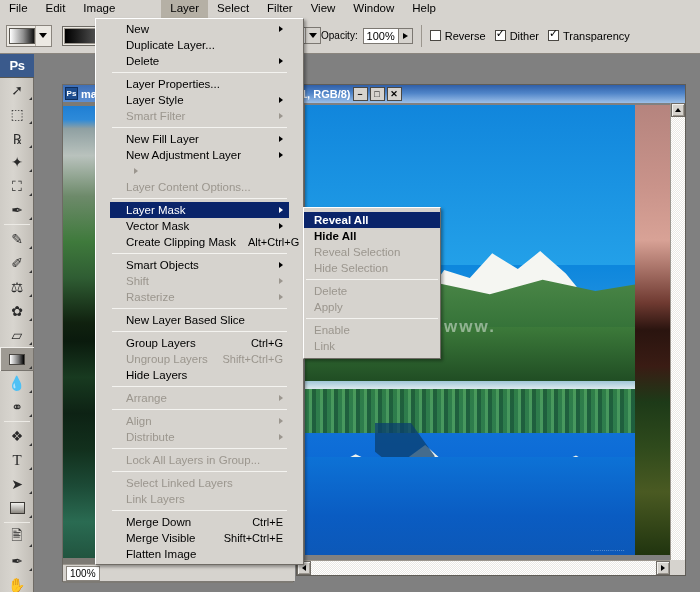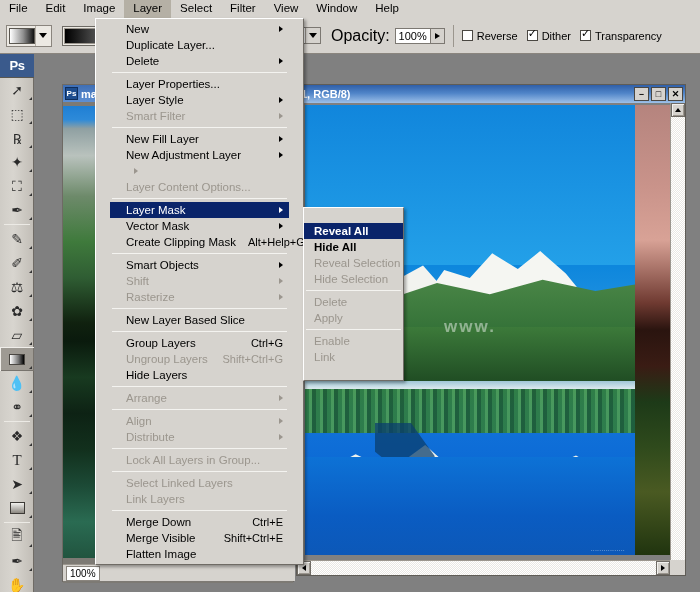--- a/index.html
+++ b/index.html
@@ -17,21 +17,21 @@
   #menubar {
     position: absolute; left: 0; top: 0; width: 700px; height: 18px;
     background: #d6d3ce;
     display: flex; align-items: center;
     border-bottom: 1px solid #d6d3ce;
   }
   .mb-item {
     padding: 2px 9px 3px 9px; font-size: 11.5px; color: #000; line-height: 13px;
     white-space: nowrap; cursor: default;
   }
-  .mb-item.active { background: #b5b0a5; }
+  .mb-item.active { background: #b5b0a5; margin-left: 37px; }
 
   
   #optionsbar {
     position: absolute; left: 0; top: 18px; width: 700px; height: 36px;
     background: #d6d3ce;
     border-bottom: 1px solid #8a857e;
     display: flex; align-items: center;
   }
   .opt-well {
     width: 46px; height: 22px; margin-left: 6px;
@@ -55,21 +55,21 @@
     border: 1px solid #6d6a64; background: #ece9e3; padding: 1px;
   }
   .grad-preview {
     width: 100%; height: 100%;
     background: linear-gradient(to right, #000 0%, #1a1a1a 18%, #4a4a4a 48%, #cfcfcf 82%, #ffffff 100%);
     border: 1px solid #9b968e;
   }
   .grad-type-group { display: flex; margin-left: 8px; }
   .gt-btn { width: 20px; height: 20px; border: 1px solid #8a857e; background: #cfccc6; margin-right: -1px; }
 
-  .opt-label { margin-left: 10px; font-size: 16px; color: #000; }
+  .opt-label { font-size: 10px; color: #000; }
   .blend-select {
     margin-left: 6px; width: 84px; height: 17px;
     border: 1px solid #7c7872; background: #fff;
     display: flex; align-items: center; justify-content: space-between;
     font-size: 11px; padding-left: 3px;
   }
   .sel-arrow {
     width: 15px; height: 15px; background: #d6d3ce; border-left: 1px solid #9b968e;
     display: flex; align-items: center; justify-content: center;
   }
@@ -153,21 +153,21 @@
   .zoom-box { border: 1px solid #8a857e; background: #fff; padding: 0 3px; margin-left: 3px; line-height: 13px; }
 
   
   #docwin {
     position: absolute; left: 296px; top: 84px; width: 390px; height: 492px;
     border: 1px solid #5f5c56; background: #d6d3ce;
   }
   #docwin-title {
     height: 18px;
     background: linear-gradient(to bottom,#2f5fa8 0%, #4f84c8 45%, #9dc0e8 100%);
-    display: flex; align-items: center; justify-content: space-between;
+    display: flex; align-items: center; justify-content: flex-start;
     color: #fff; font-size: 11px; font-weight: bold; padding-left: 4px;
   }
   .win-btns { display: flex; align-items: center; margin-right: 2px; }
   .win-btn {
     width: 15px; height: 14px; margin-left: 2px;
     background: #d6d3ce; border: 1px solid #4a4742;
     display: flex; align-items: center; justify-content: center;
     font-size: 9px; color: #000; font-weight: bold; line-height: 10px;
   }
   #docwin-body { position: relative; width: 388px; height: 472px; overflow: hidden; background: #808080; }
@@ -268,26 +268,26 @@
     width: 0; height: 0; margin-left: 8px;
     border-top: 3.5px solid transparent; border-bottom: 3.5px solid transparent;
     border-left: 4.5px solid #000;
   }
   .mi.dis .arw { border-left-color: #9b968e; }
   .mi.hl .arw { border-left-color: #fff; }
   .msep { height: 1px; margin: 3px 2px; background: #9b968e; border-bottom: 1px solid #f4f3f0; }
 
   
   #submenu {
-    position: absolute; left: 303px; top: 207px; width: 101px;
+    position: absolute; left: 303px; top: 207px; width: 138px;
     background: #d6d3ce;
     border: 1px solid #ffffff;
     border-right-color: #6f6b65; border-bottom-color: #6f6b65;
     box-shadow: 2px 2px 3px rgba(0,0,0,0.35);
-    padding: 15px 0;
+    padding: 4px 0;
   }
   #submenu .mi { padding-left: 10px; }
   #submenu .mi.hl { background: #0a246a; }
 
   .bold { font-weight: bold; }
 </style>
 </head>
 <body>
 
 <div id="app">
@@ -489,21 +489,21 @@
       <div class="mi hl">
         <span class="lbl">Layer Mask</span>
         <span class="arw"></span>
       </div>
       <div class="mi">
         <span class="lbl">Vector Mask</span>
         <span class="arw"></span>
       </div>
       <div class="mi">
         <span class="lbl">Create Clipping Mask</span>
-        <span class="acc">Alt+Help+G</span>
+        <span class="acc">Alt+Ctrl+G</span>
       </div>
       <div class="msep"></div>
       <div class="mi">
         <span class="lbl">Smart Objects</span>
         <span class="arw"></span>
       </div>
       <div class="mi dis">
         <span class="lbl">Shift</span>
         <span class="arw"></span>
       </div>

